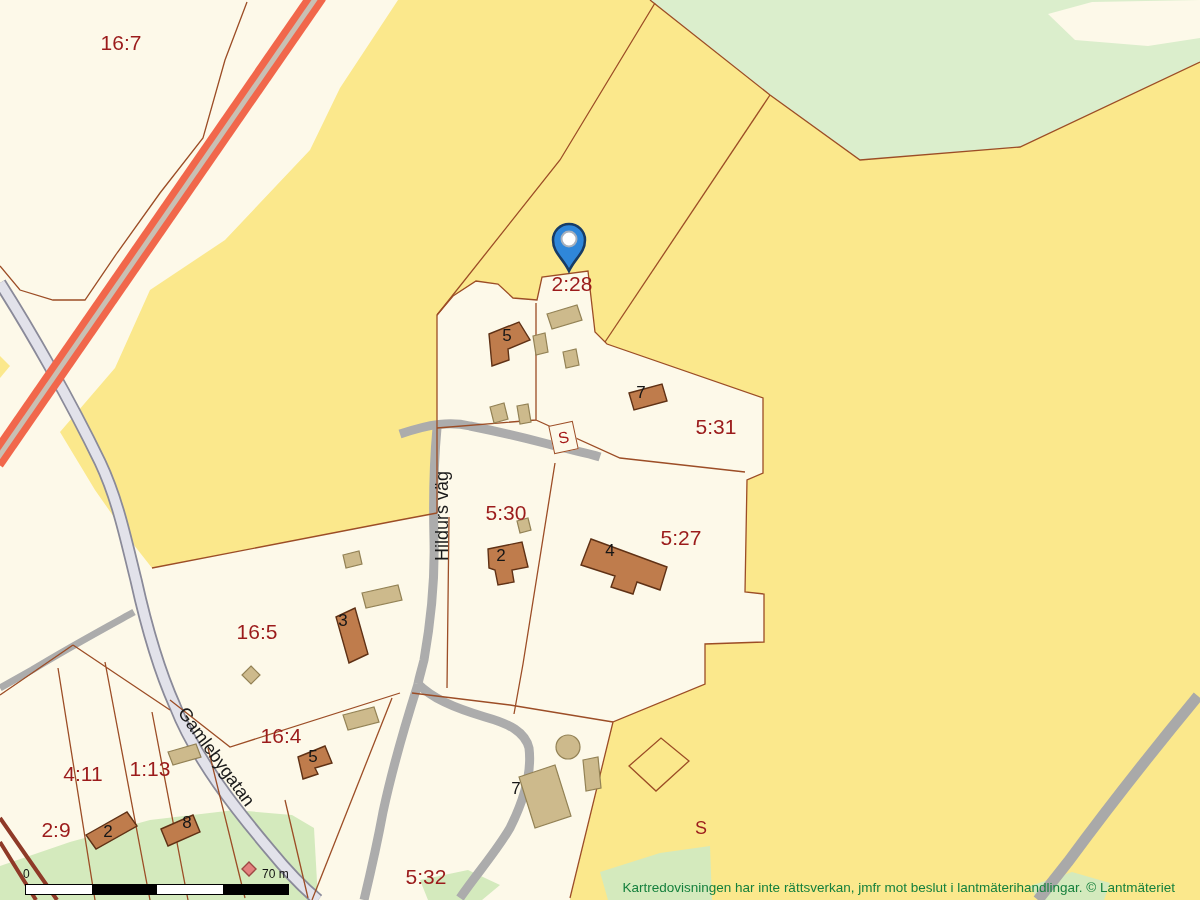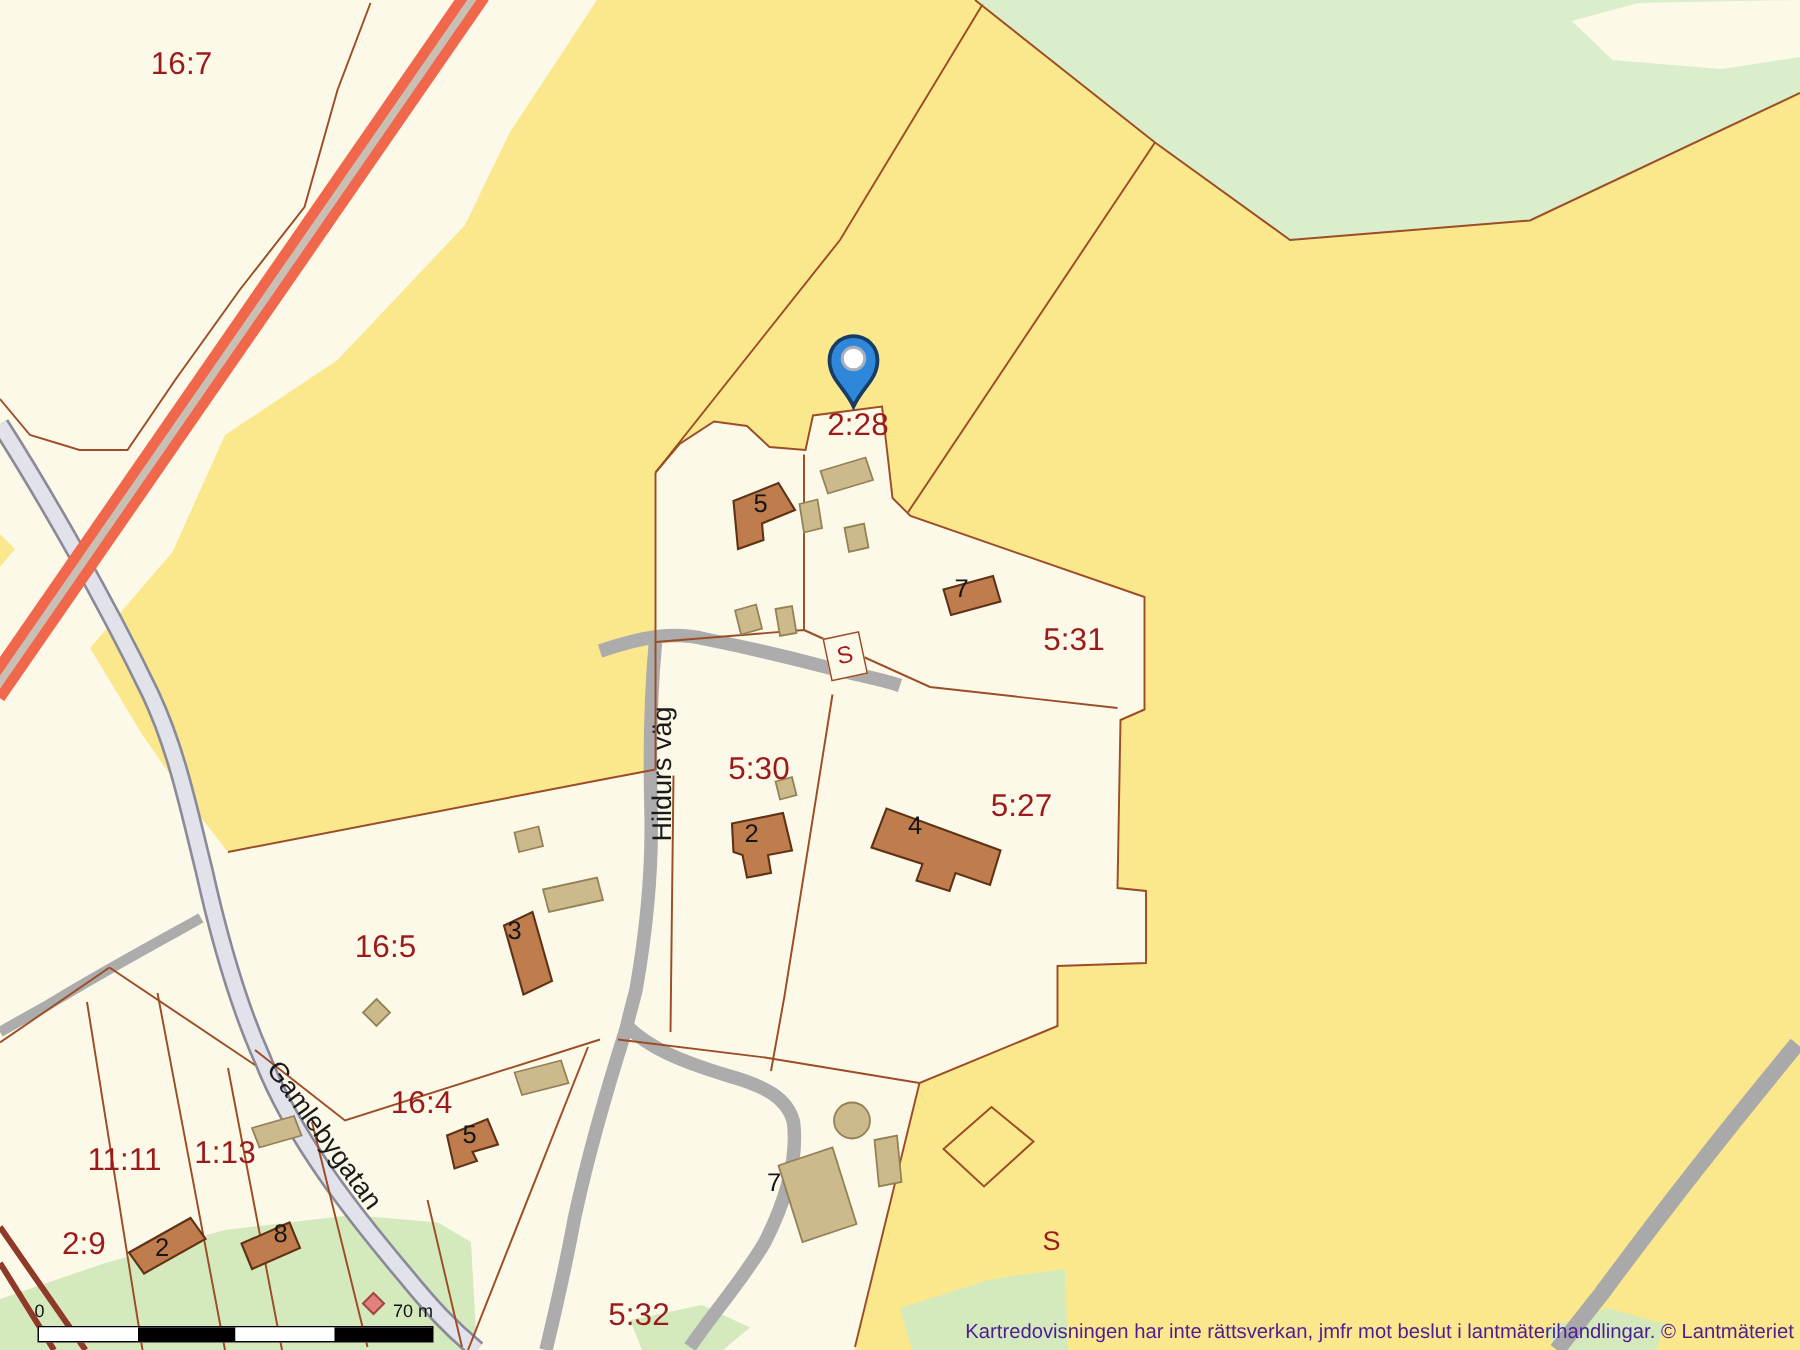--- a/index.html
+++ b/index.html
@@ -21,21 +21,21 @@
     transform:rotate(-12deg);display:flex;align-items:center;justify-content:center;
     color:#A51A1A;font-size:16px;
   }
   .scalebar{position:absolute;left:25px;top:884px;width:262px;height:9px;border:1px solid #000;display:flex;background:#fff;}
   .scalebar .seg{flex:1 1 25%;}
   .seg.b{background:#000;} .seg.w{background:#fff;}
   .scale-num{position:absolute;color:#111;font-size:12px;}
   .scale-zero{left:23px;top:867px;}
   .scale-end{left:262px;top:867px;width:42px;}
   .attribution{
-    position:absolute;right:4px;top:880px;color:#4c1d95;font-size:13.5px;white-space:nowrap;
+    position:absolute;right:25px;top:880px;color:#15803d;font-size:13.5px;white-space:nowrap;
   }
 </style>
 </head>
 <body>
 
 <div class="stage">
 
   <svg width="1200" height="900" viewBox="0 0 1200 900">
 
     <rect x="0" y="0" width="1200" height="900" fill="#FDF9E9"></rect>
@@ -120,21 +120,21 @@
   </svg>
 
   <div class="lbl parcel-lbl" style="left:121px;top:43px;">16:7</div>
   <div class="lbl parcel-lbl" style="left:572px;top:284px;">2:28</div>
   <div class="lbl parcel-lbl" style="left:716px;top:427px;">5:31</div>
   <div class="lbl parcel-lbl" style="left:506px;top:513px;">5:30</div>
   <div class="lbl parcel-lbl" style="left:681px;top:538px;">5:27</div>
   <div class="lbl parcel-lbl" style="left:257px;top:632px;">16:5</div>
   <div class="lbl parcel-lbl" style="left:281px;top:720px;margin-top:16px;">16:4</div>
   <div class="lbl parcel-lbl" style="left:150px;top:733px;margin-top:36px;">1:13</div>
-  <div class="lbl parcel-lbl" style="left:83px;top:774px;">11:11</div>
+  <div class="lbl parcel-lbl" style="left:83px;top:774px;">4:11</div>
   <div class="lbl parcel-lbl" style="left:56px;top:830px;">2:9</div>
   <div class="lbl parcel-lbl" style="left:426px;top:849px;margin-top:28px;">5:32</div>
 
   <div class="lbl bldg-lbl" style="left:507px;top:336px;">5</div>
   <div class="lbl bldg-lbl" style="left:641px;top:393px;">7</div>
   <div class="lbl bldg-lbl" style="left:501px;top:556px;">2</div>
   <div class="lbl bldg-lbl" style="left:610px;top:551px;">4</div>
   <div class="lbl bldg-lbl" style="left:343px;top:621px;">3</div>
   <div class="lbl bldg-lbl" style="left:313px;top:757px;">5</div>
   <div class="lbl bldg-lbl" style="left:108px;top:832px;">2</div>

